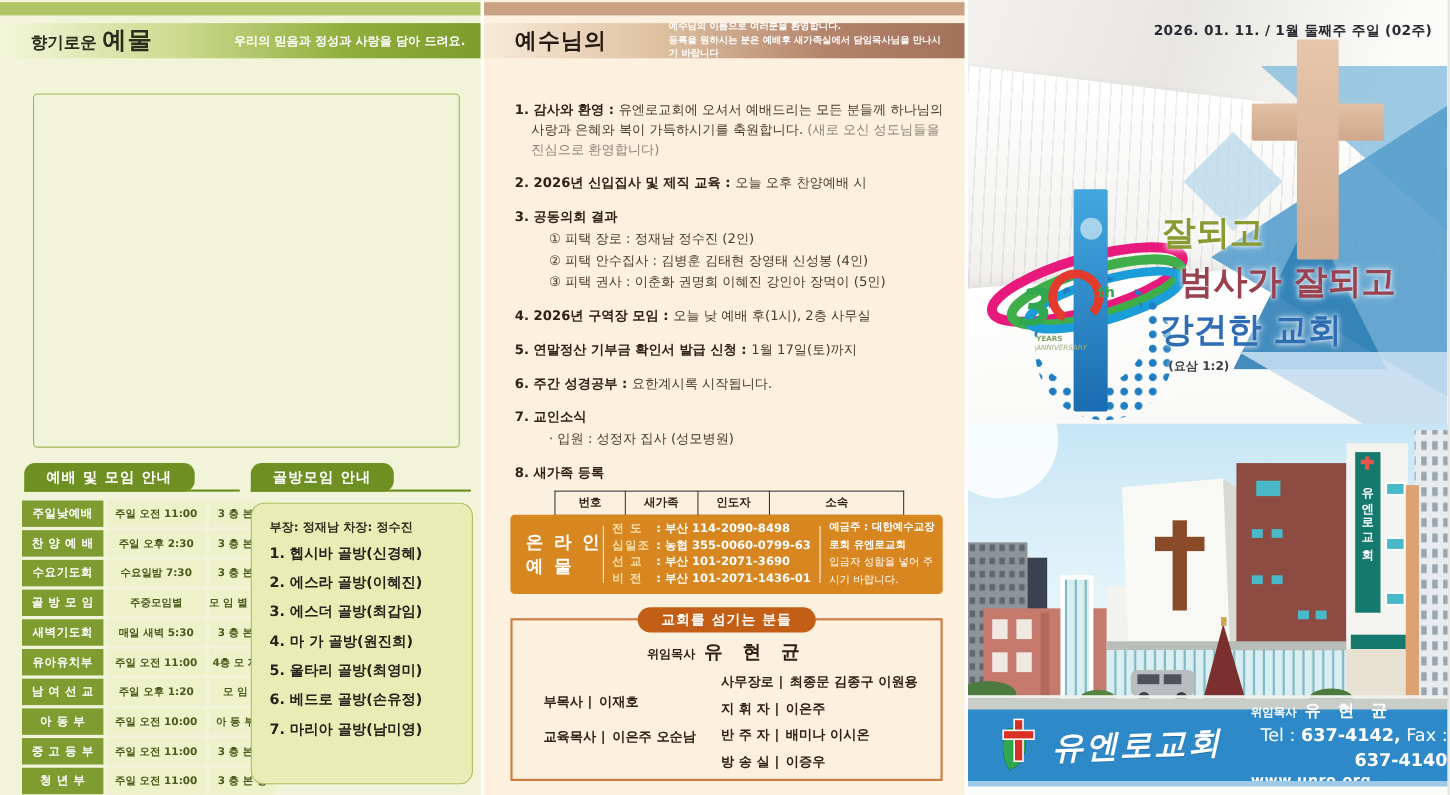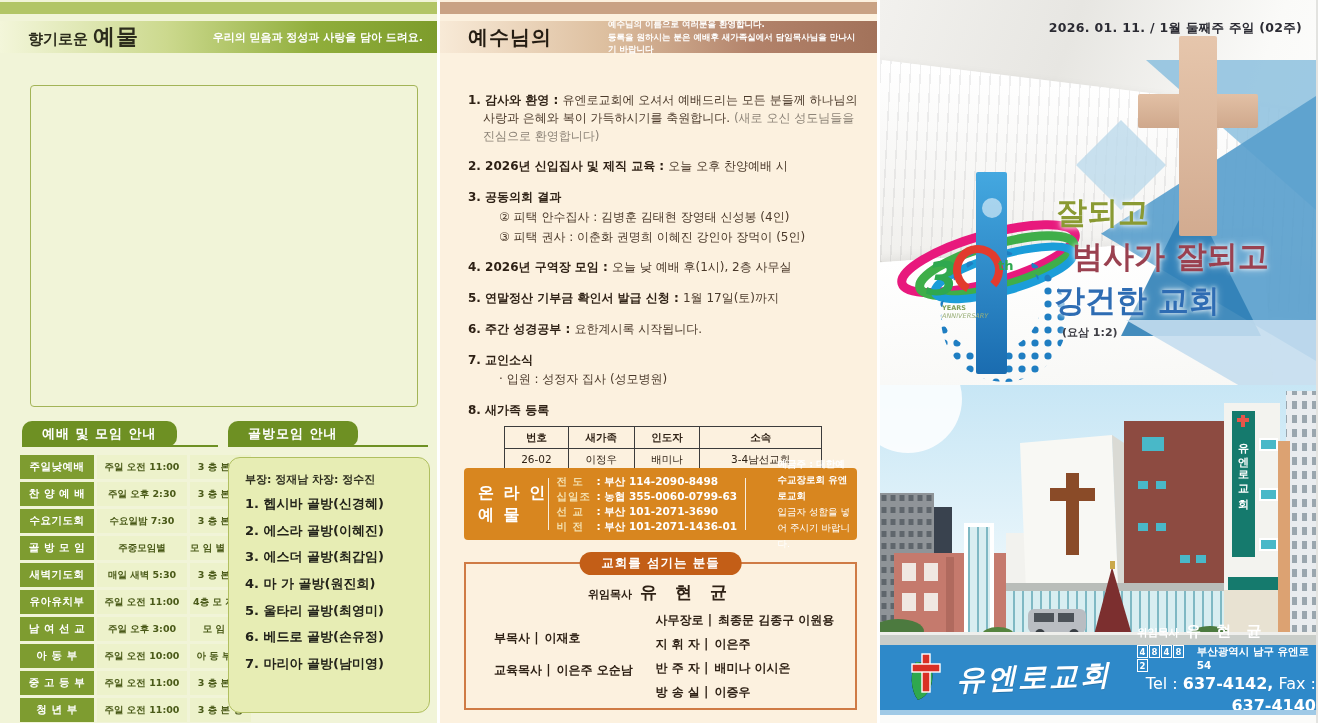--- a/index.html
+++ b/index.html
@@ -52,21 +52,21 @@
   .nctable{border-collapse:collapse;margin:6px 0 0 36px;width:318px;}
   .nctable th,.nctable td{border:1.5px solid #3c3c3c;font-size:10.5px;text-align:center;padding:3px 0;color:#2e2115;}
   .nctable th{font-weight:800;}
 
   .offer{position:absolute;left:24px;right:20px;top:468px;height:72px;background:#d8861f;border-radius:4px;display:flex;align-items:center;color:#fff;}
   .offer .olabel{width:76px;padding-left:14px;font-size:16px;font-weight:900;line-height:1.35;letter-spacing:2px;white-space:nowrap;}
   .offer .odiv{width:1px;height:52px;background:rgba(255,255,255,.85);margin:0 8px;}
   .offer .oaccounts{font-size:10.5px;font-weight:700;line-height:1.45;white-space:nowrap;}
   .offer .oacc .an{display:inline-block;width:40px;color:#f3dfae;letter-spacing:1px;}
   .offer .oacc .av{color:#ffffff;}
-  .offer .oholder{font-size:9.5px;line-height:1.7;padding-right:6px;margin-left:24px;}
+  .offer .oholder{font-size:9.5px;line-height:1.7;padding-right:6px;}
   .offer .oholder .h1{font-weight:800;}
 
   .servants{position:absolute;left:24px;right:20px;top:562px;height:148px;border:2px solid #cf7b45;background:transparent;}
   .sv-pill{position:absolute;top:-12px;left:50%;transform:translateX(-50%);background:#c35e17;color:#fff;font-size:12.5px;font-weight:800;padding:3px 22px;border-radius:12px;white-space:nowrap;letter-spacing:1px;}
   .sv-senior{text-align:center;margin-top:17px;color:#2e2115;}
   .sv-senior .lbl{font-size:11px;font-weight:700;margin-right:8px;}
   .sv-senior .nm{font-size:17px;font-weight:900;letter-spacing:6px;}
   .sv-cols{display:flex;margin-top:8px;padding:0 10px 0 28px;}
   .sv-col{display:flex;flex-direction:column;}
   .sv-col.left{width:46%;justify-content:space-around;padding:10px 0 14px 0;}
@@ -157,21 +157,21 @@
       <div class="wname">골 방 모 임</div>
       <div class="wtime">주중모임별</div>
       <div class="wplace">모 임 별 장 소</div>
       <div class="wname">새벽기도회</div>
       <div class="wtime">매일 새벽  5:30</div>
       <div class="wplace">3 층  본  당</div>
       <div class="wname">유아유치부</div>
       <div class="wtime">주일 오전 11:00</div>
       <div class="wplace">4층   모 자 실</div>
       <div class="wname">남 여 선 교</div>
-      <div class="wtime">주일 오후  3:00</div>
+      <div class="wtime">주일 오후  1:20</div>
       <div class="wplace">모    임    별</div>
       <div class="wname">아  동  부</div>
       <div class="wtime">주일 오전 10:00</div>
       <div class="wplace">아 동 부 실</div>
       <div class="wname">중 고 등 부</div>
       <div class="wtime">주일 오전 11:00</div>
       <div class="wplace">3 층   본 당</div>
       <div class="wname">청  년  부</div>
       <div class="wtime">주일 오전 11:00</div>
       <div class="wplace">3 층  본  당</div>
@@ -208,20 +208,21 @@
 
     <div class="news">
       <div class="item">
         <b>1. 감사와 환영 : </b><span>유엔로교회에 오셔서 예배드리는 모든 분들께 하나님의 사랑과 은혜와 복이 가득하시기를 축원합니다. </span><span class="note">(새로 오신 성도님들을 진심으로 환영합니다)</span>
       </div>
       <div class="item">
         <b>2. 2026년 신입집사 및 제직 교육 : </b><span>오늘 오후 찬양예배 시</span>
       </div>
       <div class="item">
         <b>3. 공동의회 결과</b>
+        <div class="sub">① 피택 장로 : 정재남 정수진 (2인)</div>
         <div class="sub">② 피택 안수집사 : 김병훈 김태현 장영태 신성봉 (4인)</div>
         <div class="sub">③ 피택 권사 : 이춘화 권명희 이혜진 강인아 장먹이 (5인)</div>
       </div>
       <div class="item">
         <b>4. 2026년 구역장 모임 : </b><span>오늘 낮 예배 후(1시), 2층 사무실</span>
       </div>
       <div class="item">
         <b>5. 연말정산 기부금 확인서 발급 신청 : </b><span>1월 17일(토)까지</span>
       </div>
       <div class="item">
@@ -434,26 +435,20 @@
           <path d="M8,10 C2,20 2,38 10,48 C20,44 26,34 24,18 C20,12 14,10 8,10 Z" fill="#2fa84f"></path>
           <rect x="14" y="2" width="8" height="38" fill="#d93025" stroke="#ffffff" stroke-width="1.4"></rect>
           <rect x="4" y="12" width="28" height="8" fill="#d93025" stroke="#ffffff" stroke-width="1.4"></rect>
         </svg>
         <span class="fcallig">유엔로교회</span>
       </div>
       <div class="finfo">
         <div class="row1">
           <span class="plabel">위임목사</span><span class="pname">유  현  균</span>
         </div>
-        <div class="row2">
-          <span>
-            <span class="zipbox">4</span><span class="zipbox">8</span><span class="zipbox">4</span><span class="zipbox">8</span><span class="zipbox">2</span>
-          </span>
-          <span>부산광역시 남구 유엔로 54</span>
-        </div>
         <div class="row3">
           <span>Tel : </span><b>637-4142,</b><span> Fax : </span><b>637-4140</b>
         </div>
         <div class="row4">www.unro.org</div>
       </div>
     </div>
     <div class="footer-substrip"></div>
   </div>
 
 </div>

